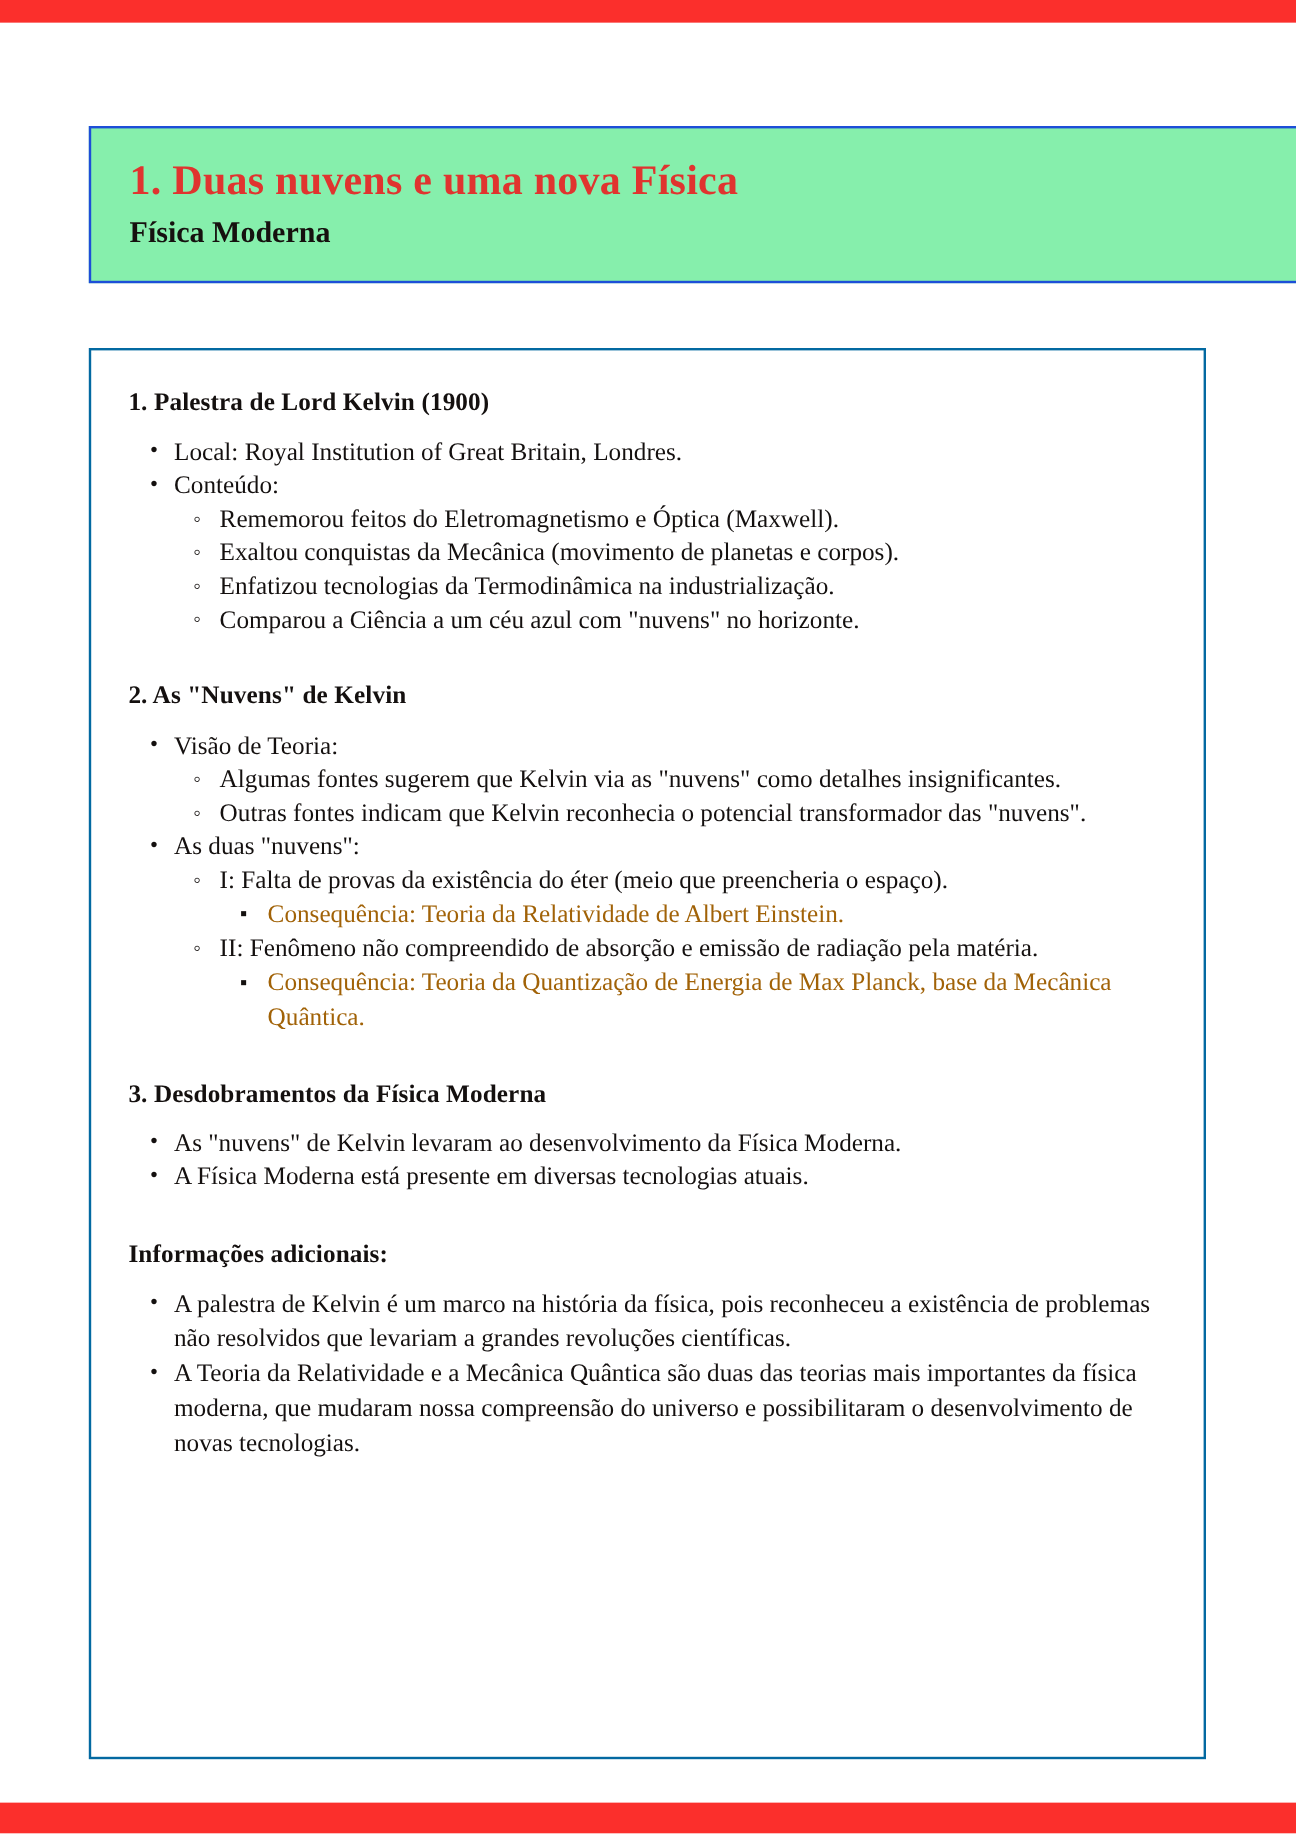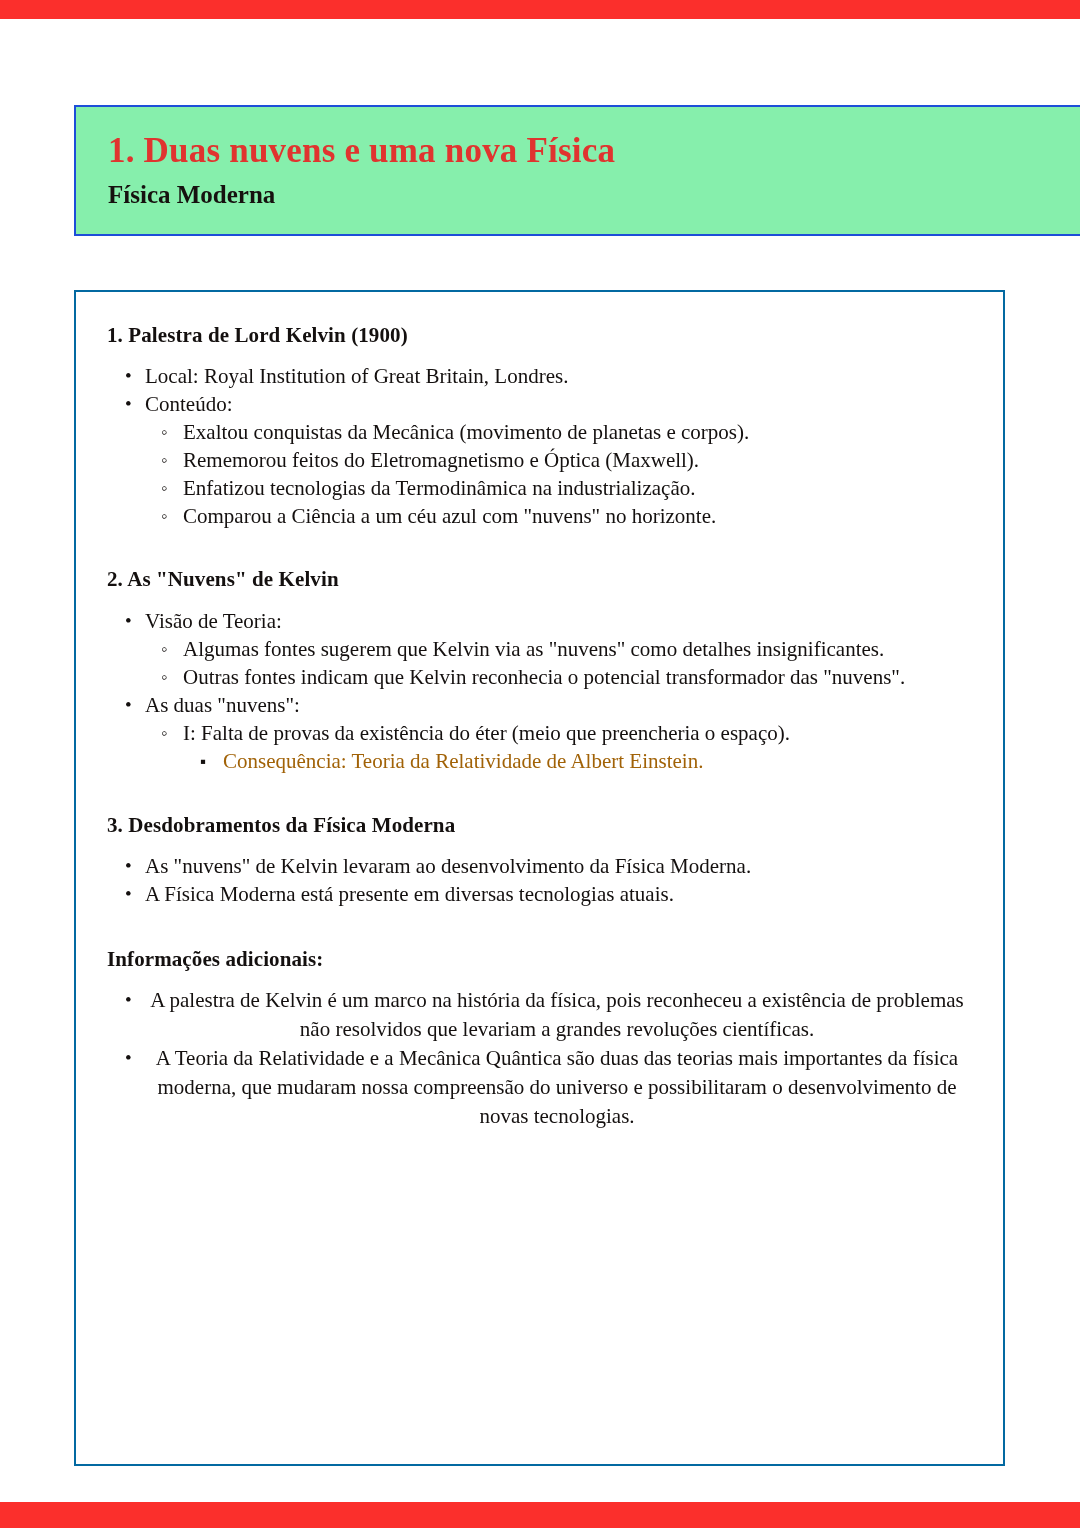--- a/index.html
+++ b/index.html
@@ -158,21 +158,21 @@
   ul.lvl3 > li > .txt { display: block; }
   ul.lvl3 > li > .txt::before {
     content: "\25AA";
     position: absolute;
     left: 17px;
     font-size: 17px;
     line-height: 29px;
     color: #14100f;
   }
 
-  ul.para > li { line-height: 29px; text-align: center; }
+  ul.para > li { line-height: 29px; }
 </style>
 </head>
 <body>
 
 <div class="band band-top"></div>
 <div class="band band-bottom"></div>
 
 <div class="page">
 
   <div class="header-box">
@@ -187,24 +187,24 @@
 
       <h2 class="sec-heading">1. Palestra de Lord Kelvin (1900)</h2>
       <ul class="lvl1">
         <li>
           <span class="txt">Local: Royal Institution of Great Britain, Londres.</span>
         </li>
         <li>
           <span class="txt">Conteúdo:</span>
           <ul class="lvl2">
             <li>
+                <span class="txt">Rememorou feitos do Eletromagnetismo e Óptica (Maxwell).</span>
+              </li>
+            <li>
                 <span class="txt">Exaltou conquistas da Mecânica (movimento de planetas e corpos).</span>
-              </li>
-            <li>
-                <span class="txt">Rememorou feitos do Eletromagnetismo e Óptica (Maxwell).</span>
               </li>
             <li>
                 <span class="txt">Enfatizou tecnologias da Termodinâmica na industrialização.</span>
               </li>
             <li>
                 <span class="txt">Comparou a Ciência a um céu azul com "nuvens" no horizonte.</span>
               </li>
           </ul>
         </li>
       </ul>
@@ -226,20 +226,28 @@
           <span class="txt">As duas "nuvens":</span>
           <ul class="lvl2">
             <li>
               <span class="txt">I: Falta de provas da existência do éter (meio que preencheria o espaço).</span>
               <ul class="lvl3">
                 <li>
                     <span class="txt">Consequência: Teoria da Relatividade de Albert Einstein.</span>
                   </li>
               </ul>
             </li>
+            <li>
+              <span class="txt">II: Fenômeno não compreendido de absorção e emissão de radiação pela matéria.</span>
+              <ul class="lvl3">
+                <li>
+                    <span class="txt">Consequência: Teoria da Quantização de Energia de Max Planck, base da Mecânica Quântica.</span>
+                  </li>
+              </ul>
+            </li>
           </ul>
         </li>
       </ul>
 
       <h2 class="sec-heading gap">3. Desdobramentos da Física Moderna</h2>
       <ul class="lvl1">
         <li>
             <span class="txt">As "nuvens" de Kelvin levaram ao desenvolvimento da Física Moderna.</span>
           </li>
         <li>

